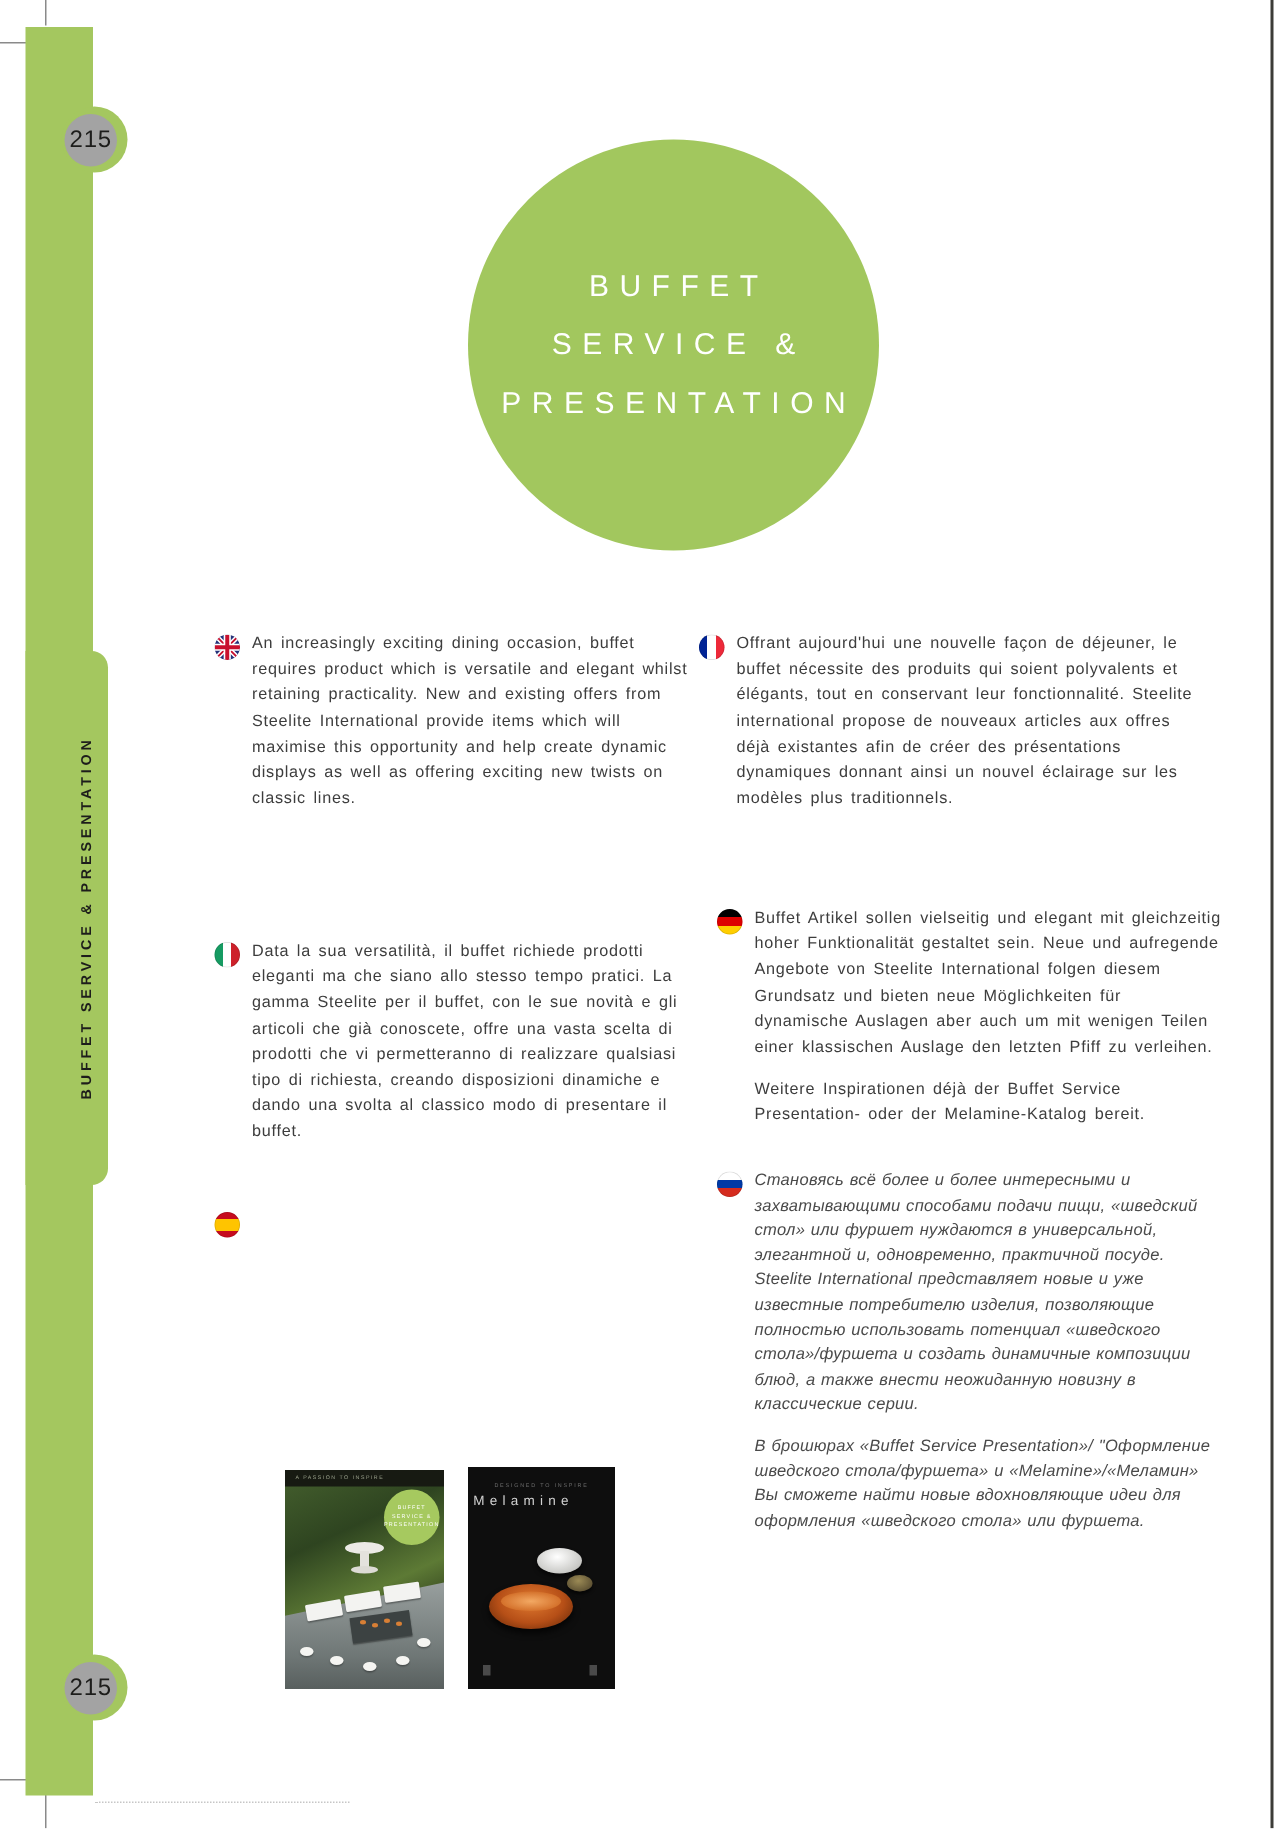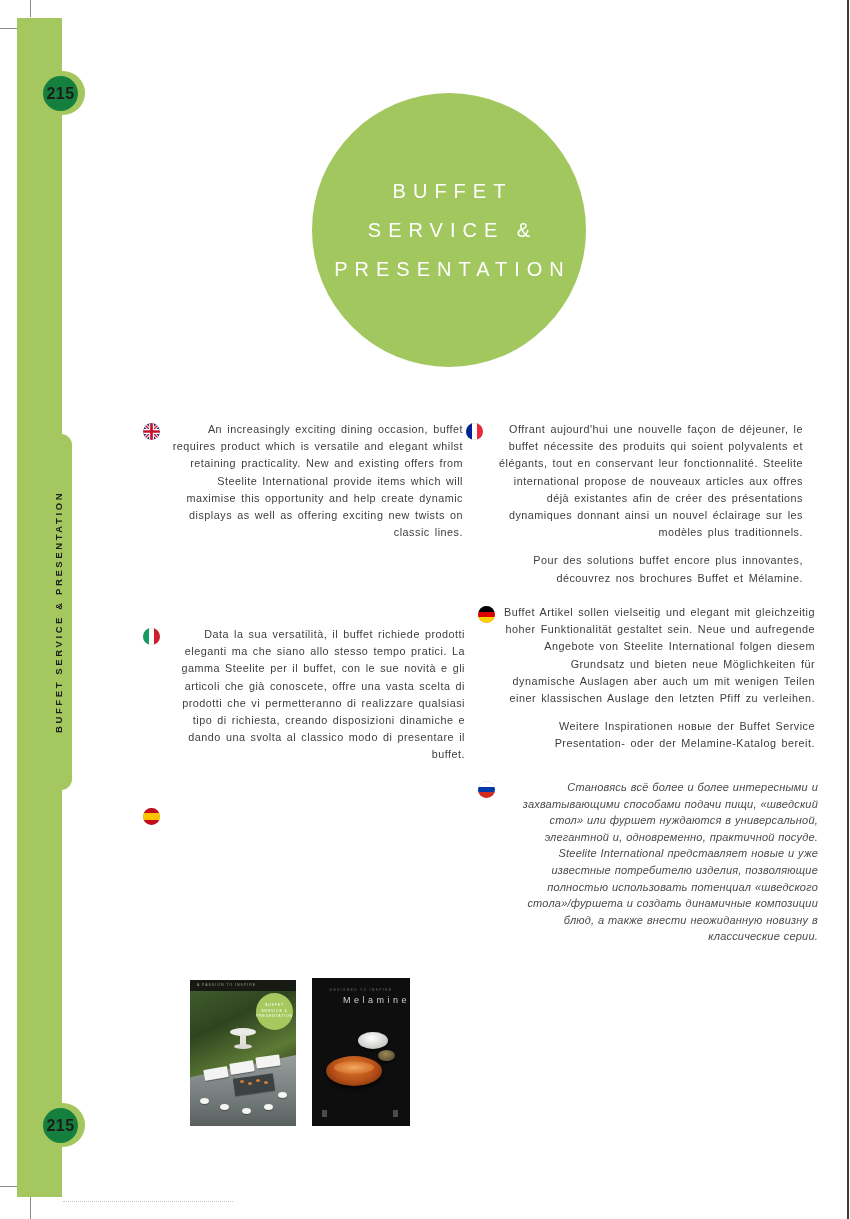--- a/index.html
+++ b/index.html
@@ -11,54 +11,54 @@
   .right-edge{position:absolute;left:847px;top:0;width:2px;height:1219px;background:#3c3c38;}
 
   
   .greenbar{position:absolute;left:17px;top:18px;width:45px;height:1179px;background:#a4c75f;}
   .tab{position:absolute;left:17px;top:434px;width:55px;height:356px;background:#a4c75f;border-radius:0 11px 11px 0;}
   .tab-label{position:absolute;left:47px;top:434px;width:22px;height:356px;display:flex;align-items:center;justify-content:center;
     writing-mode:vertical-rl;transform:rotate(180deg);font-size:9.5px;letter-spacing:2.6px;color:#1d1d1b;font-weight:600;white-space:nowrap;}
 
   
   .badge-ring{position:absolute;left:41px;width:44px;height:44px;border-radius:50%;background:#a4c75f;}
-  .badge-white{position:absolute;left:43px;width:35px;height:35px;border-radius:50%;background:#15803d;display:flex;align-items:center;justify-content:center;
-    font-size:16px;font-weight:bold;color:#1d1d1b;letter-spacing:0.5px;}
+  .badge-white{position:absolute;left:43px;width:35px;height:35px;border-radius:50%;background:#a3a3a3;display:flex;align-items:center;justify-content:center;
+    font-size:16px;font-weight:normal;color:#1d1d1b;letter-spacing:0.5px;}
 
   
   .hero{position:absolute;left:312px;top:93px;width:274px;height:274px;border-radius:50%;background:#a2c75e;
     display:flex;flex-direction:column;align-items:center;justify-content:center;}
   .hero div{color:#fff;font-size:20px;letter-spacing:7px;line-height:39px;font-weight:400;white-space:nowrap;text-indent:7px;}
 
   
   .block{position:absolute;}
   .flag{position:absolute;left:0;top:2px;width:17px;height:17px;border-radius:50%;overflow:hidden;box-shadow:0 0 0 0.5px rgba(0,0,0,.15) inset;}
   .block .txt{margin-left:25px;}
-  .block p{margin:0 0 11px 0;font-size:10.8px;line-height:17.2px;letter-spacing:0.5px;word-spacing:1.6px;color:#3d3d3d;text-align:right;}
+  .block p{margin:0 0 11px 0;font-size:10.8px;line-height:17.2px;letter-spacing:0.5px;word-spacing:1.6px;color:#3d3d3d;}
   .block.ru p{font-size:11px;line-height:16.6px;letter-spacing:0.2px;word-spacing:0.5px;color:#4a4a4a;}
 
   
   .bro{position:absolute;overflow:hidden;}
   .bro1{left:190px;top:980px;width:106px;height:146px;background:linear-gradient(155deg,#45602e 0%,#2e4420 30%,#5d7a35 55%,#232f17 78%,#3a4f26 100%);}
   .bro1 .band{position:absolute;left:0;top:0;width:100%;height:11px;background:#171a12;color:#9aa18c;font-size:3.5px;letter-spacing:1px;line-height:11px;padding-left:7px;box-sizing:border-box;}
   .bro1 .badge{position:absolute;right:3px;top:13px;width:37px;height:37px;border-radius:50%;background:#a6c95f;
     display:flex;flex-direction:column;align-items:center;justify-content:center;color:#fff;font-size:3.6px;letter-spacing:0.8px;line-height:5.5px;text-align:center;}
   .bro1 .table{position:absolute;left:0;bottom:0;width:100%;height:74px;background:linear-gradient(180deg,#9aa1a0,#6f7776 70%,#585f5e);
     clip-path:polygon(0 34%,100% 4%,100% 100%,0 100%);}
   .bro1 .plate{position:absolute;background:#f3f3f1;border-radius:1px;box-shadow:0 1px 1px rgba(0,0,0,.35);}
   .bro1 .slate{position:absolute;left:44px;top:96px;width:40px;height:17px;background:#3c4242;transform:rotate(-8deg);box-shadow:0 1px 1px rgba(0,0,0,.4);}
   .bro1 .dot{position:absolute;width:4px;height:3px;border-radius:50%;background:#d87f35;}
   .bro1 .bowl{position:absolute;width:9px;height:6px;border-radius:50%;background:#f5f5f2;box-shadow:0 1px 1px rgba(0,0,0,.3);}
   .bro1 .stand{position:absolute;left:40px;top:48px;width:26px;height:8px;border-radius:50%;background:#eceae6;}
   .bro1 .stem{position:absolute;left:50px;top:54px;width:6px;height:12px;background:#e4e2dd;}
   .bro1 .base{position:absolute;left:44px;top:64px;width:18px;height:5px;border-radius:50%;background:#dddbd5;}
 
   .bro2{left:312px;top:978px;width:98px;height:148px;background:#0e0e0e;}
   .bro2 .tag{position:absolute;top:10px;width:100%;text-align:center;color:#6f6f6f;font-size:3.6px;letter-spacing:1.2px;}
-  .bro2 .title{position:absolute;top:17px;width:100%;text-align:right;color:#d2d2d2;font-size:9px;letter-spacing:3.5px;font-weight:400;text-indent:3.5px;}
+  .bro2 .title{position:absolute;top:17px;width:100%;text-align:left;color:#d2d2d2;font-size:9px;letter-spacing:3.5px;font-weight:400;text-indent:3.5px;}
   .bro2 .whitebowl{position:absolute;left:46px;top:54px;width:30px;height:17px;border-radius:50%;background:radial-gradient(ellipse at 45% 35%,#ffffff,#c9c9c6 70%,#8e8e8a);box-shadow:0 2px 3px rgba(0,0,0,.6);}
   .bro2 .goldbowl{position:absolute;left:66px;top:72px;width:17px;height:11px;border-radius:50%;background:radial-gradient(ellipse at 45% 35%,#9b8a55,#5d5133 75%);box-shadow:0 2px 2px rgba(0,0,0,.6);}
   .bro2 .orangebowl{position:absolute;left:14px;top:78px;width:56px;height:30px;border-radius:50%;background:radial-gradient(ellipse at 50% 38%,#e07a30,#b64f17 55%,#702d0a 90%);box-shadow:0 3px 4px rgba(0,0,0,.7);}
   .bro2 .orangebowl:after{content:"";position:absolute;left:8px;top:5px;width:40px;height:13px;border-radius:50%;background:radial-gradient(ellipse,#f3a963,#d06a24 80%);}
   .bro2 .mark{position:absolute;bottom:9px;width:5px;height:7px;background:#4a4a4a;}
 
   
   .dotline{position:absolute;left:63px;top:1201px;width:170px;border-top:1px dotted #c6c6c6;}
   .footer-file{position:absolute;left:238px;top:1223px;font-size:8.5px;color:#4f4f4f;letter-spacing:0.6px;font-family:Liberation Mono, monospace;}
 </style>
@@ -120,36 +120,36 @@
   <div class="block" style="left:143px;top:806px;width:322px;">
     <div class="flag" style="background:linear-gradient(180deg,#c60b1e 27%,#ffc400 27% 73%,#c60b1e 73%);"></div>
     <div class="txt">
     </div>
   </div>
 
   <div class="block" style="left:466px;top:421px;width:337px;">
     <div class="flag" style="background:linear-gradient(90deg,#002395 33%,#fff 33% 66%,#ed2939 66%);"></div>
     <div class="txt">
       <p>Offrant aujourd'hui une nouvelle façon de déjeuner, le buffet nécessite des produits qui soient polyvalents et élégants, tout en conservant leur fonctionnalité. Steelite international propose de nouveaux articles aux offres déjà existantes afin de créer des présentations dynamiques donnant ainsi un nouvel éclairage sur les modèles plus traditionnels.</p>
-      <p>Pour des solutions buffet encore plus innovantes, découvrez nos brochures Buffet et Mélamine.</p>
     </div>
   </div>
 
   <div class="block" style="left:478px;top:604px;width:337px;">
     <div class="flag" style="background:linear-gradient(180deg,#000 33%,#dd0000 33% 66%,#ffce00 66%);"></div>
     <div class="txt">
       <p>Buffet Artikel sollen vielseitig und elegant mit gleichzeitig hoher Funktionalität gestaltet sein. Neue und aufregende Angebote von Steelite International folgen diesem Grundsatz und bieten neue Möglichkeiten für dynamische Auslagen aber auch um mit wenigen Teilen einer klassischen Auslage den letzten Pfiff zu verleihen.</p>
-      <p>Weitere Inspirationen новые der Buffet Service Presentation- oder der Melamine-Katalog bereit.</p>
+      <p>Weitere Inspirationen déjà der Buffet Service Presentation- oder der Melamine-Katalog bereit.</p>
     </div>
   </div>
 
   <div class="block ru" style="left:478px;top:779px;width:340px;font-style:italic;">
     <div class="flag" style="background:linear-gradient(180deg,#fff 33%,#0039a6 33% 66%,#d52b1e 66%);"></div>
     <div class="txt">
       <p>Становясь всё более и более интересными и захватывающими способами подачи пищи, «шведский стол» или фуршет нуждаются в универсальной, элегантной и, одновременно, практичной посуде. Steelite International представляет новые и уже известные потребителю изделия, позволяющие полностью использовать потенциал «шведского стола»/фуршета и создать динамичные композиции блюд, а также внести неожиданную новизну в классические серии.</p>
+      <p>В брошюрах «Buffet Service Presentation»/ "Оформление шведского стола/фуршета» и «Melamine»/«Меламин» Вы сможете найти новые вдохновляющие идеи для оформления «шведского стола» или фуршета.</p>
     </div>
   </div>
 
   <div class="bro bro1">
     <div class="band">A PASSION TO INSPIRE</div>
     <div class="badge">
       <div>BUFFET</div>
       <div>SERVICE &amp;</div>
       <div>PRESENTATION</div>
     </div>

